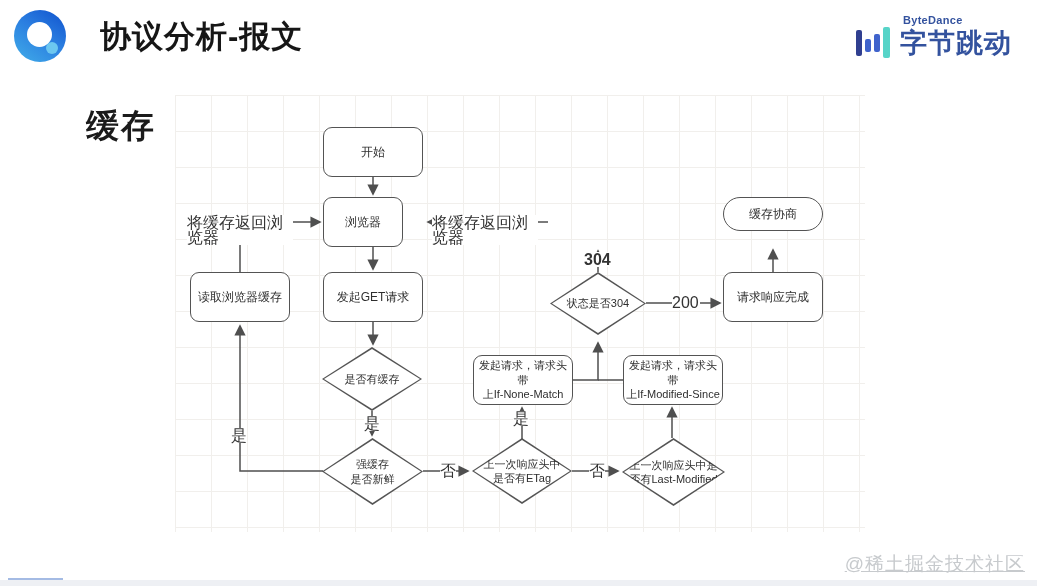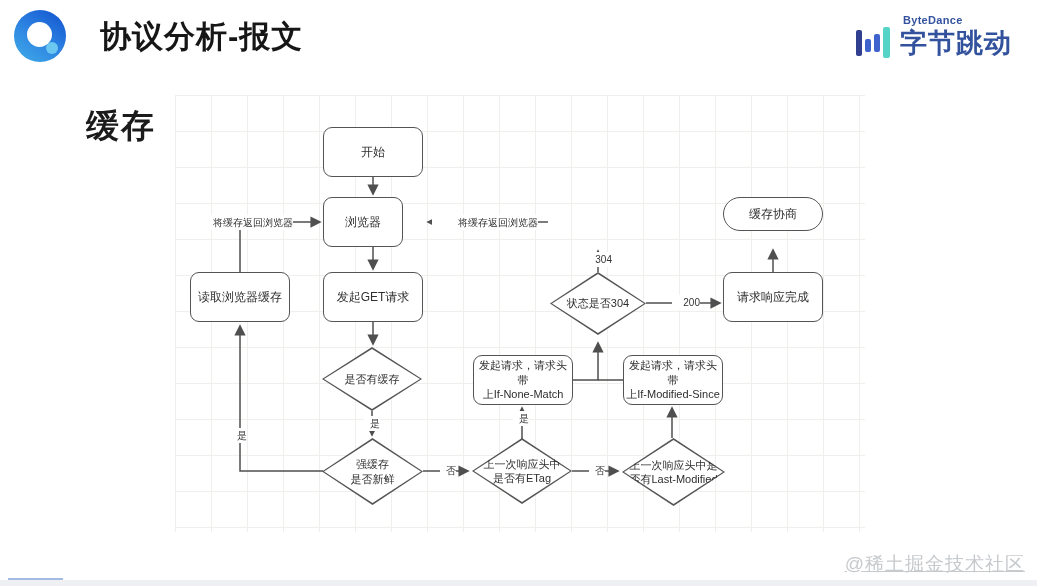--- a/index.html
+++ b/index.html
@@ -34,22 +34,22 @@
   svg.connectors { position:absolute; left:0; top:0; width:1037px; height:586px; pointer-events:none; }
 
   .node { position:absolute; display:flex; align-items:center; justify-content:center;
           text-align:center; color:#2e2e2e; font-size:12px; line-height:1.35; white-space:pre-line; z-index:3; }
   .box { background:#ffffff; border:1.5px solid #545454; border-radius:9px; }
   .box.small { font-size:11px; }
   .diamond { background:#545454; clip-path:polygon(50% 0,100% 50%,50% 100%,0 50%); font-size:11px; line-height:1.3; }
   .diamond .fill { position:absolute; inset:2px; background:#ffffff; clip-path:polygon(50% 0,100% 50%,50% 100%,0 50%); }
   .diamond span { position:relative; z-index:1; }
 
-  .edge-label { position:absolute; background:#ffffff; color:#333333; font-size:10px;
-                text-align:right; line-height:15px; z-index:2; }
+  .edge-label { position:absolute; background:#ffffff; color:#333333; font-size:16px;
+                text-align:left; line-height:15px; z-index:2; }
 
   
   .watermark { position:absolute; right:12px; bottom:9px; font-size:19px; color:#c7cacd; letter-spacing:1px;text-decoration:underline; }
   .bottom-bar { position:absolute; left:0; right:0; bottom:0; height:6px; background:#eef0f4; }
   .progress { position:absolute; left:8px; bottom:6px; width:55px; height:2px; background:#a4bbe4; }
 </style>
 </head>
 <body>
 
 <div class="page">
@@ -96,21 +96,21 @@
       <path d="M672,438 L672,408" marker-end="url(#arrow)"></path>
       <path d="M423,471 L468,471" marker-end="url(#arrow)"></path>
       <path d="M572,471 L618,471" marker-end="url(#arrow)"></path>
       <path d="M573,380 L598,380 L598,343" marker-end="url(#arrow)"></path>
       <path d="M623,380 L598,380"></path>
     </g>
   </svg>
 
   <div class="edge-label" style="left:187px;top:215px;width:106px;">将缓存返回浏览器</div>
   <div class="edge-label" style="left:432px;top:215px;width:106px;">将缓存返回浏览器</div>
-  <div class="edge-label" style="left:584px;top:252px;width:28px;">304</div>
+  <div class="edge-label" style="left:584px;top:252px;width:28px;font-weight:bold;">304</div>
   <div class="edge-label" style="left:672px;top:295px;width:28px;">200</div>
   <div class="edge-label" style="left:364px;top:416px;width:16px;">是</div>
   <div class="edge-label" style="left:231px;top:428px;width:16px;">是</div>
   <div class="edge-label" style="left:440px;top:463px;width:16px;">否</div>
   <div class="edge-label" style="left:513px;top:411px;width:16px;">是</div>
   <div class="edge-label" style="left:589px;top:463px;width:16px;">否</div>
 
   <div class="node box" style="left:323px;top:127px;width:100px;height:50px;align-items:center;">
     <span>开始</span></div>
   <div class="node box" style="left:323px;top:197px;width:80px;height:50px;">

